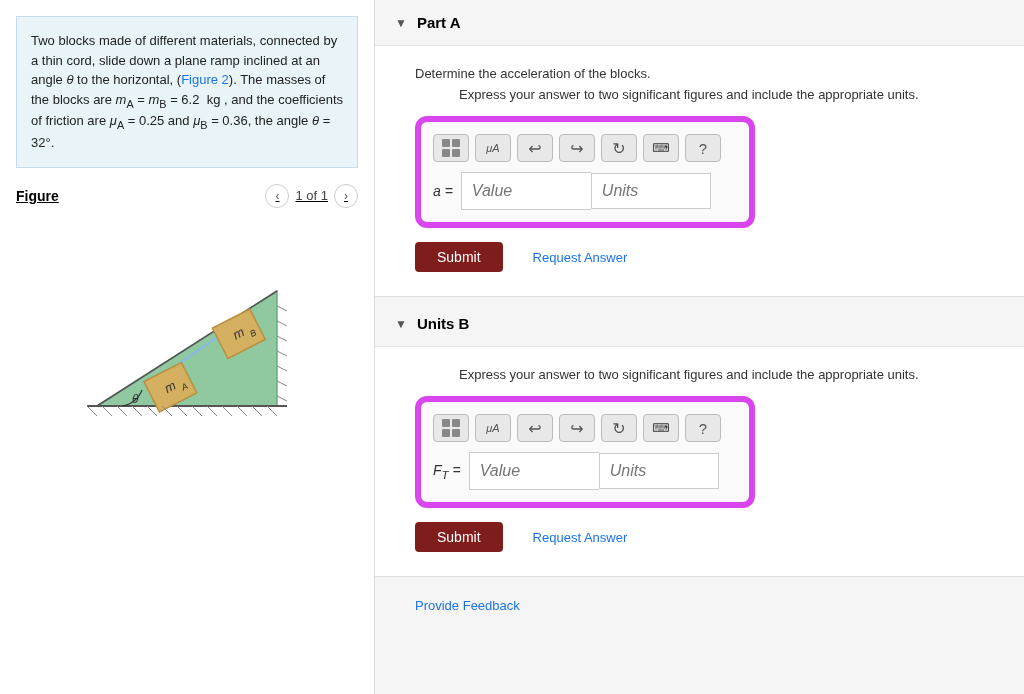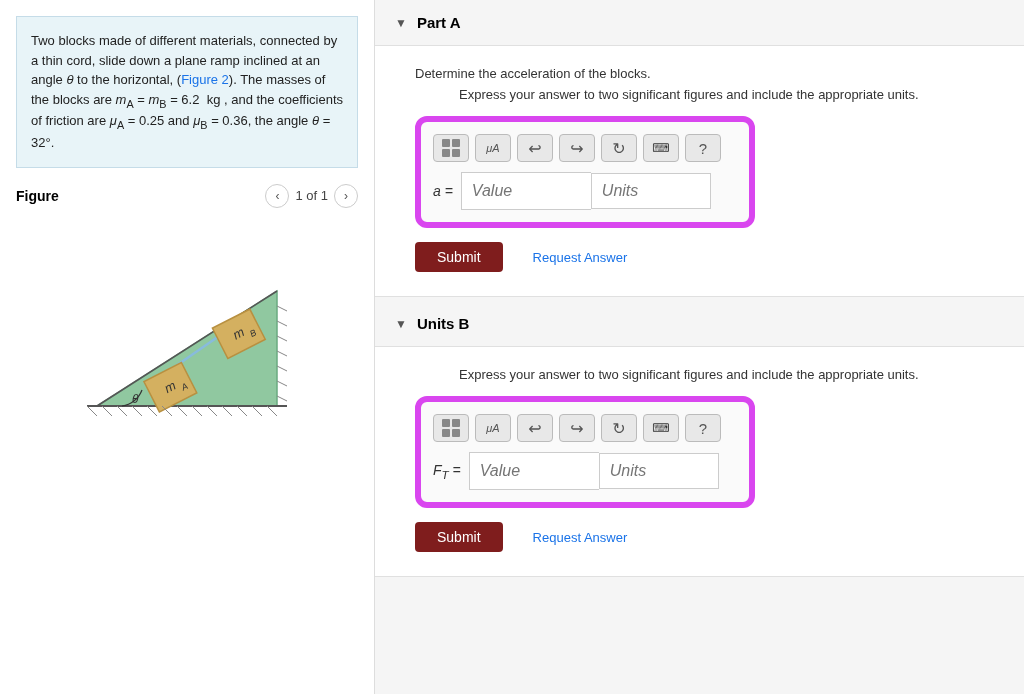--- a/index.html
+++ b/index.html
@@ -18,21 +18,21 @@
     .problem-text {
       background: #e8f4f8;
       border: 1px solid #c5dce8;
       padding: 14px;
       font-size: 13px;
       line-height: 1.5;
       color: #222;
       margin-bottom: 16px;
     }
     .problem-text a { color: #1a73e8; text-decoration: none; }
-    .figure-section { display: flex; flex-direction: column; }
+    .figure-section { display: flex; flex-direction: column; text-decoration: underline; }
     .figure-header {
       display: flex;
       align-items: center;
       justify-content: space-between;
       margin-bottom: 8px;
     }
     .figure-title { font-weight: bold; font-size: 14px; }
     .figure-nav {
       display: flex;
       align-items: center;
@@ -389,14 +389,17 @@
         </div>
       </div>
 
       <div class="action-row">
         <button class="submit-btn">Submit</button>
         <a href="#" class="request-link">Request Answer</a>
       </div>
     </div>
   </div>
 
+  <div class="feedback-section">
+    <a href="#" class="feedback-link">Provide Feedback</a>
+  </div>
 
 </div>
 
 </body></html>

